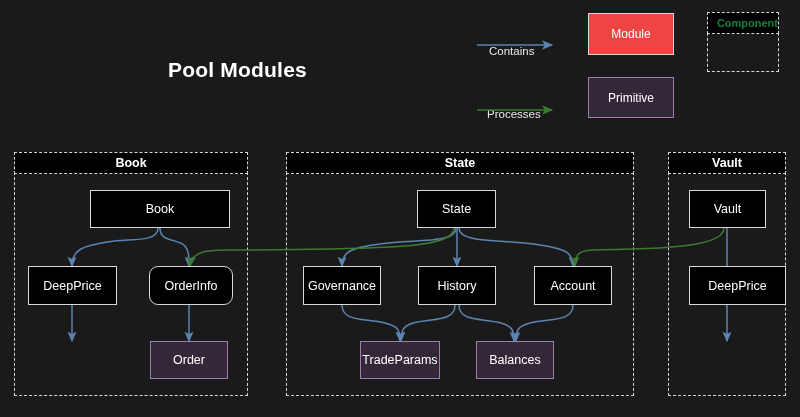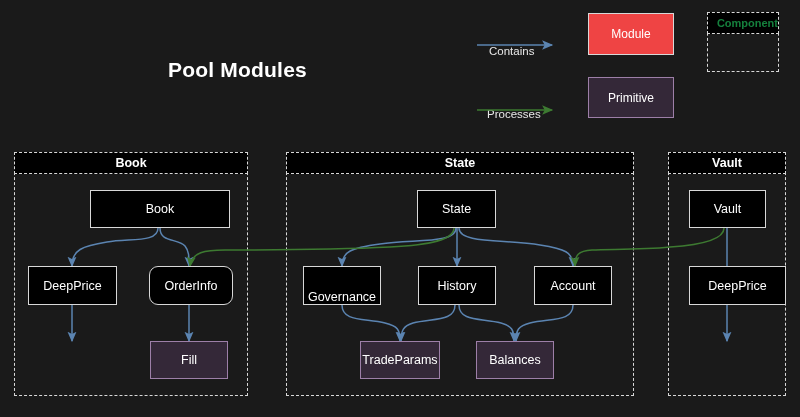--- a/index.html
+++ b/index.html
@@ -130,27 +130,27 @@
   <div class="node module" style="left:90px;top:190px;width:140px;height:38px;">
     <span>Book</span>
   </div>
   <div class="node module" style="left:28px;top:266px;width:89px;height:39px;">
     <span>DeepPrice</span>
   </div>
   <div class="node module" style="left:149px;top:266px;width:84px;height:39px;border-radius:9px;">
     <span>OrderInfo</span>
   </div>
   <div class="node primitive" style="left:150px;top:341px;width:78px;height:38px;">
-    <span>Fill</span>
+    <span>Order</span>
   </div>
 
   <div class="node module" style="left:417px;top:190px;width:79px;height:38px;">
     <span>State</span>
   </div>
-  <div class="node module" style="left:303px;top:266px;width:78px;height:39px;align-items:flex-end;">
+  <div class="node module" style="left:303px;top:266px;width:78px;height:39px;">
     <span>Governance</span>
   </div>
   <div class="node module" style="left:418px;top:266px;width:78px;height:39px;">
     <span>History</span>
   </div>
   <div class="node module" style="left:534px;top:266px;width:78px;height:39px;">
     <span>Account</span>
   </div>
   <div class="node primitive" style="left:360px;top:341px;width:80px;height:38px;">
     <span>TradeParams</span>

